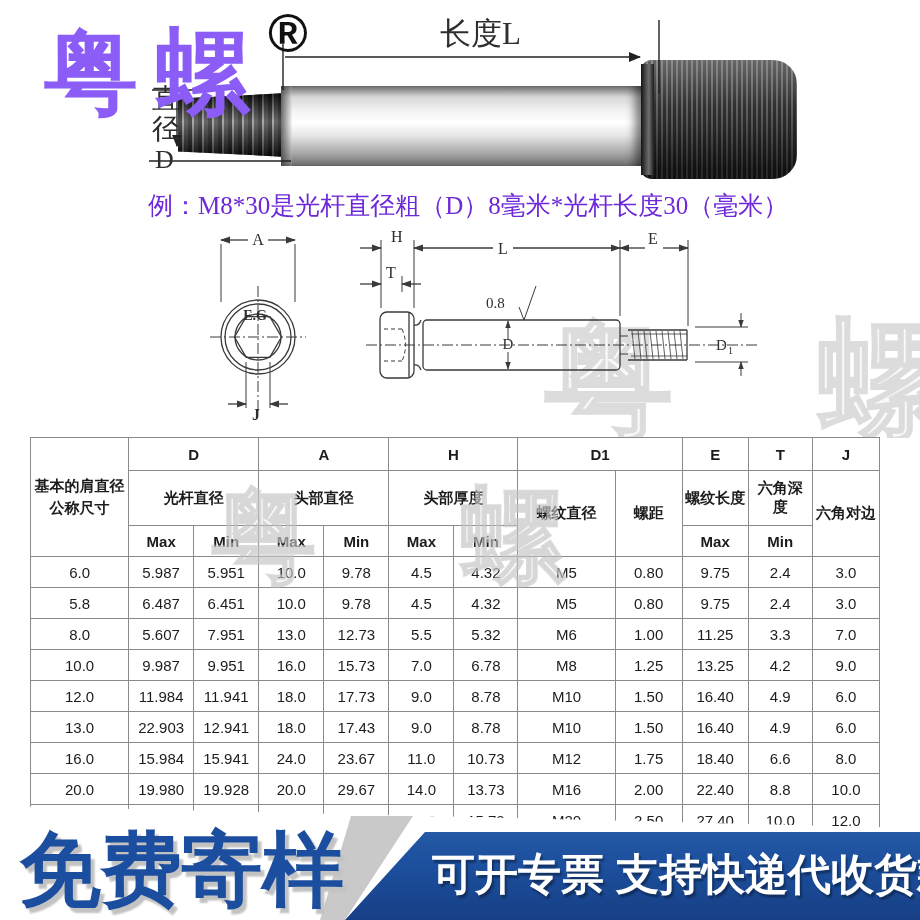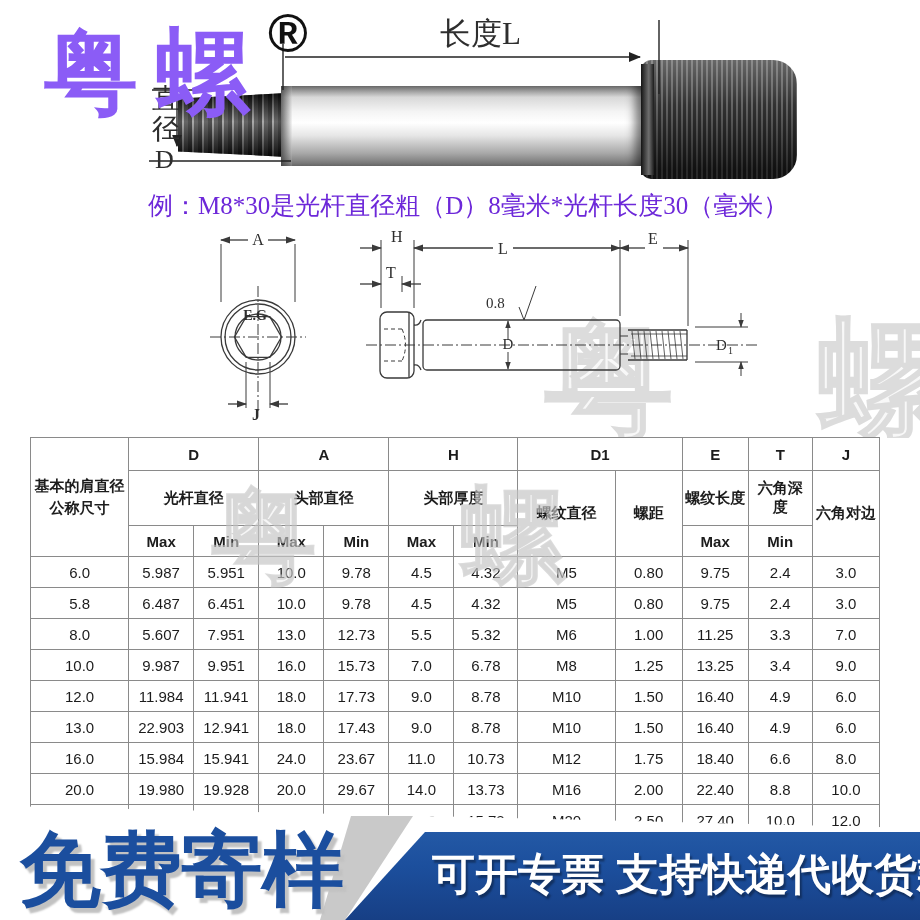--- a/index.html
+++ b/index.html
@@ -296,21 +296,21 @@
             <td>10.0</td>
             <td>9.987</td>
             <td>9.951</td>
             <td>16.0</td>
             <td>15.73</td>
             <td>7.0</td>
             <td>6.78</td>
             <td>M8</td>
             <td>1.25</td>
             <td>13.25</td>
-            <td>3.4</td>
+            <td>4.2</td>
             <td>9.0</td>
           </tr>
           <tr>
             <td>12.0</td>
             <td>11.984</td>
             <td>11.941</td>
             <td>18.0</td>
             <td>17.73</td>
             <td>9.0</td>
             <td>8.78</td>

